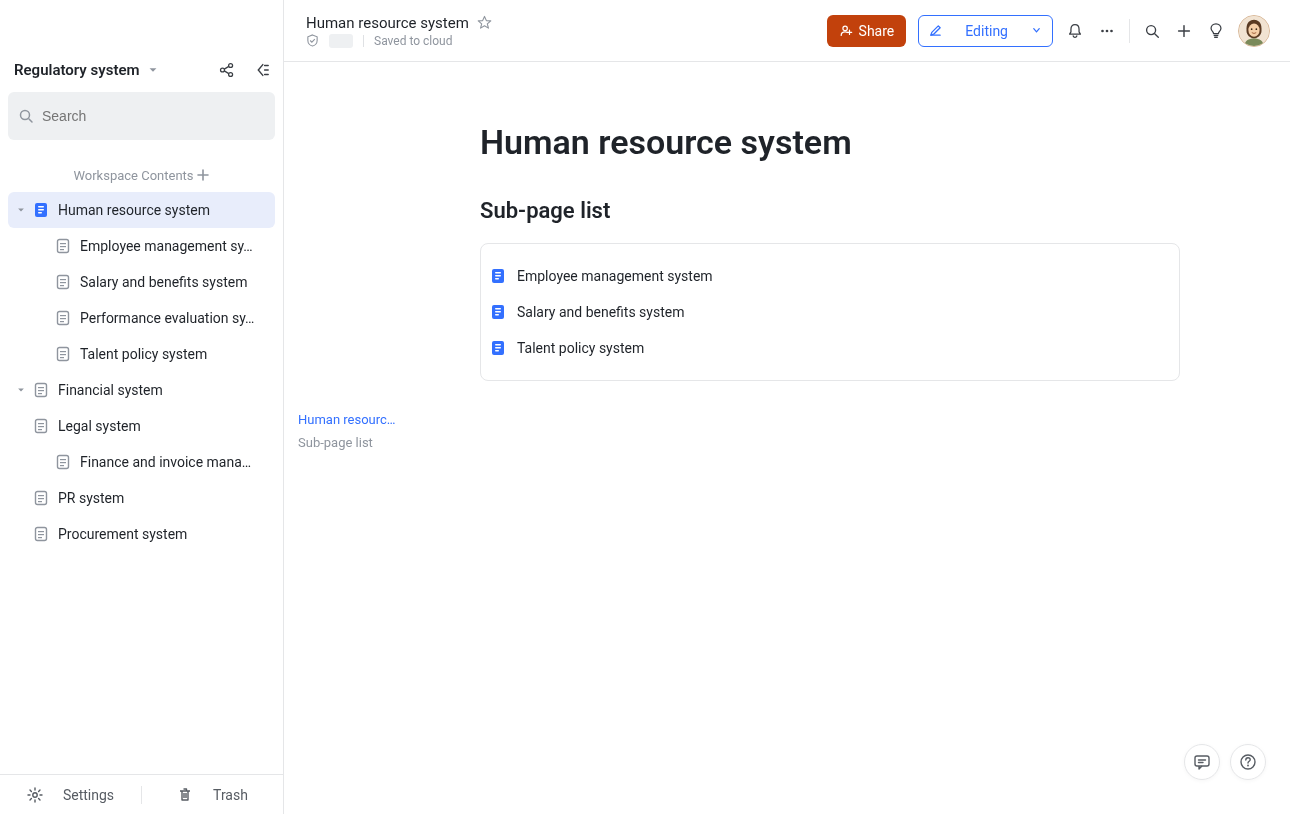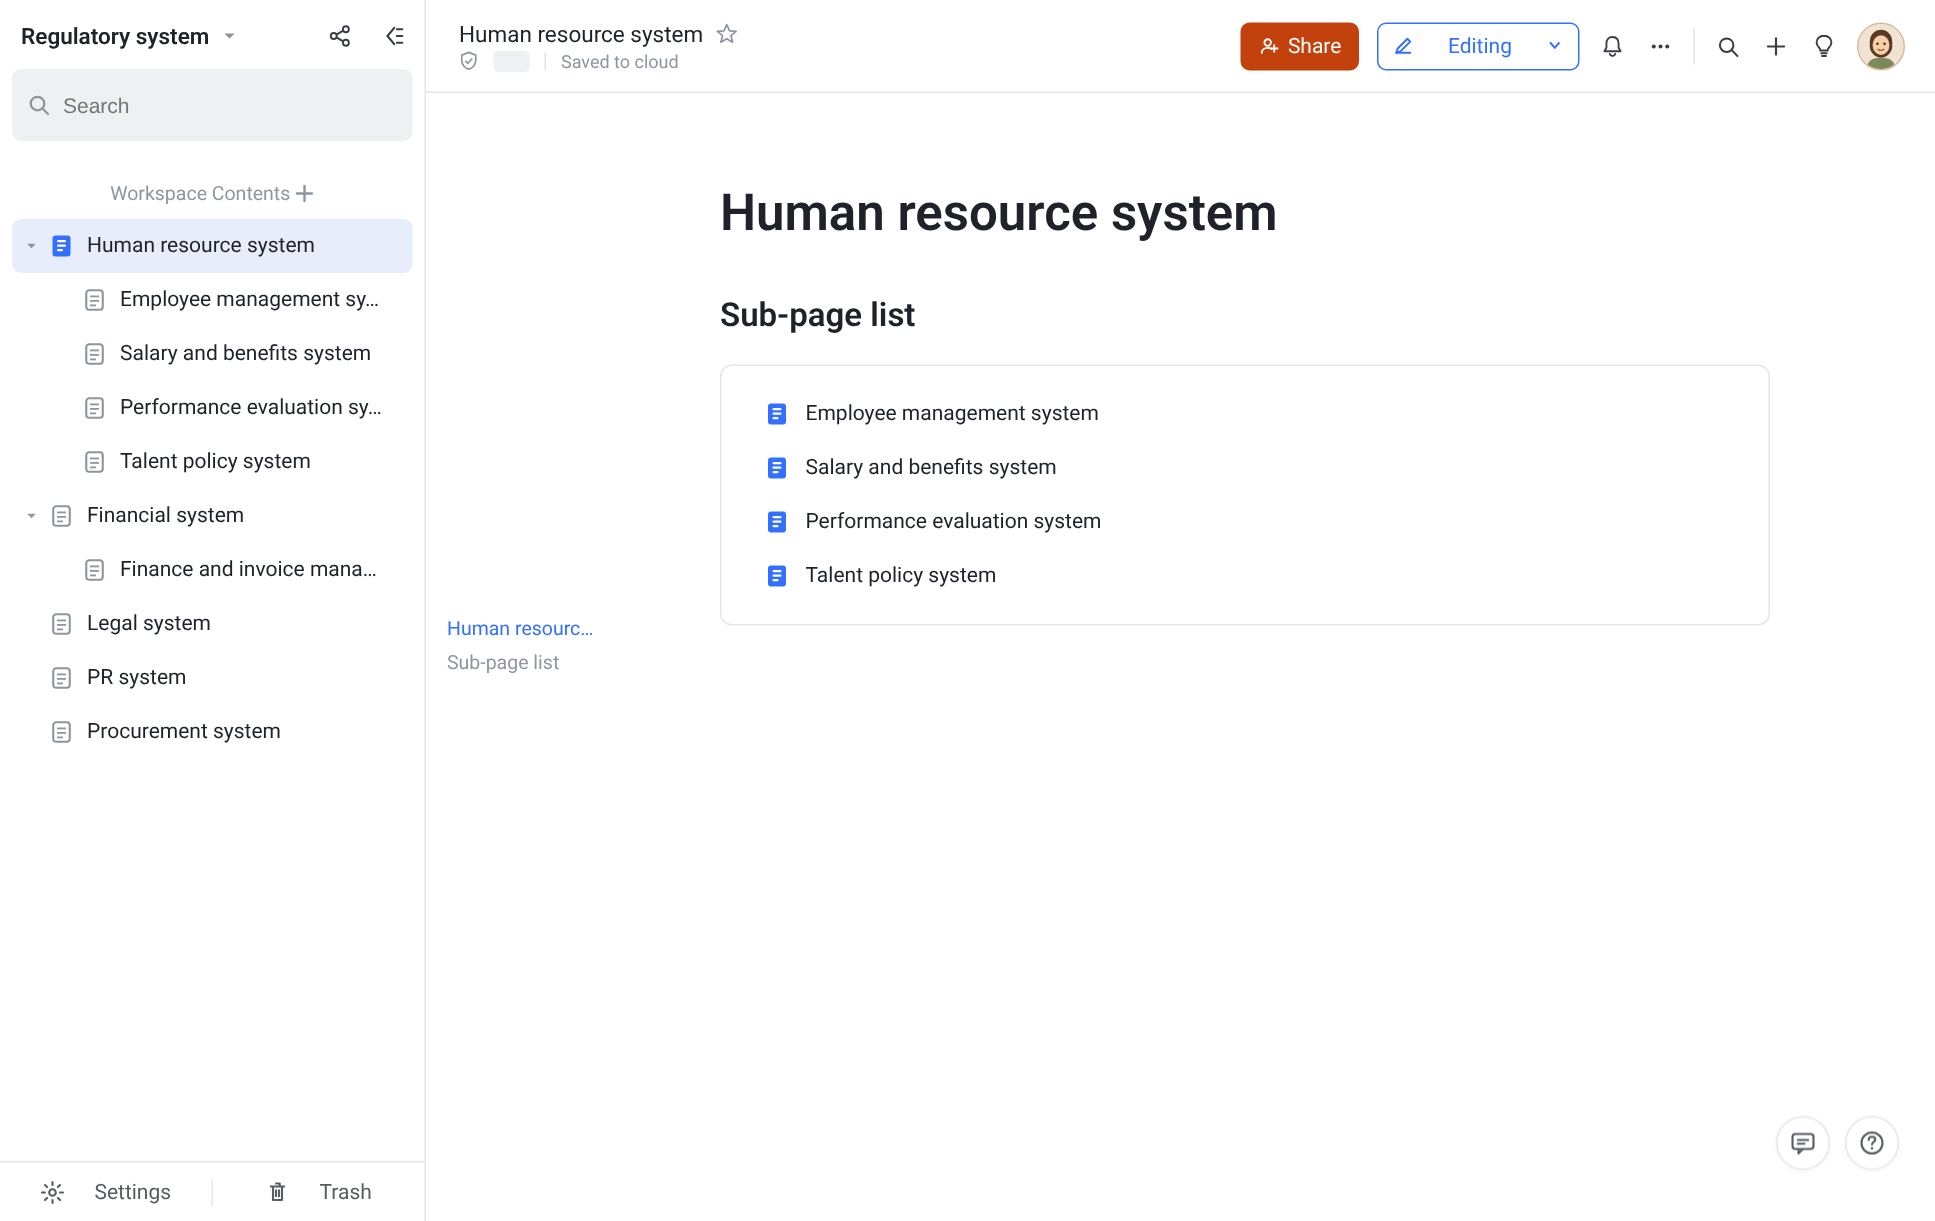--- a/index.html
+++ b/index.html
@@ -1,21 +1,21 @@
 <!DOCTYPE html>
 <html><head>
 <meta charset="utf-8">
 <style>
   * { box-sizing: border-box; margin: 0; padding: 0; }
   html, body { height: 100%; font-family: -apple-system, BlinkMacSystemFont, "Segoe UI", Roboto, sans-serif; color: #1f2329; }
   body { display: flex; background: #fff; }
 
   
   .sidebar { width: 284px; flex: 0 0 284px; border-right: 1px solid #e5e6e8; display: flex; flex-direction: column; background: #fff; }
-  .sidebar-top { padding: 14px 12px 0 14px; display: flex; align-items: center; justify-content: space-between; }
+  .sidebar-top { padding: 14px 12px 0 14px; display: flex; align-items: center; justify-content: space-between; margin-top: 46px; }
   .ws-name-wrap { display: flex; align-items: center; gap: 6px; cursor: pointer; }
   .ws-name { font-weight: 600; font-size: 15px; }
   .chevron { width: 14px; height: 14px; display: inline-flex; align-items: center; justify-content: center; color: #646a73; }
   .sidebar-top-actions { display: flex; gap: 14px; align-items: center; }
   .icon-btn { width: 20px; height: 20px; display: inline-flex; align-items: center; justify-content: center; color: #3b3f45; cursor: pointer; }
   .icon-btn svg { width: 18px; height: 18px; }
 
   .search { margin: 12px 8px 8px 8px; background: #eef0f2; border-radius: 6px; height: 48px; display: flex; align-items: center; padding: 0 10px; gap: 8px; color: #8f959e; }
   .search input { border: none; background: transparent; outline: none; font-size: 14px; flex: 1; color: #1f2329; }
 
@@ -54,21 +54,21 @@
   .avatar { width: 32px; height: 32px; border-radius: 50%; overflow: hidden; background: #f2e7d9; border: 1px solid #d9b99a; display:flex; align-items:center; justify-content:center; }
 
   .content-area { display: flex; flex: 1; min-height: 0; }
   .toc { width: 130px; flex: 0 0 130px; padding: 350px 8px 0 14px; font-size: 13px; }
   .toc-1 { color: #3370ff; white-space: nowrap; overflow: hidden; text-overflow: ellipsis; display: block; cursor: pointer; margin-bottom: 8px; }
   .toc-2 { color: #8f959e; cursor: pointer; }
 
   .doc { flex: 1; padding: 60px 40px 0 66px; }
   .doc h1 { font-size: 34px; font-weight: 600; margin-bottom: 36px; }
   .doc h2 { font-size: 22px; font-weight: 600; margin-bottom: 20px; }
-  .subpage-box { border: 1px solid #e5e6e8; border-radius: 8px; padding: 14px 28px; max-width: 700px; }
+  .subpage-box { border: 1px solid #e5e6e8; border-radius: 8px; padding: 14px 8px; max-width: 700px; }
   .sub-item { display: flex; align-items: center; gap: 10px; height: 36px; font-size: 14px; color: #1f2329; cursor: pointer; }
   .sub-item .si-icon { width: 18px; height: 18px; display: inline-flex; align-items: center; justify-content: center; }
 
   .float-actions { position: fixed; right: 24px; bottom: 34px; display: flex; gap: 10px; }
   .float-btn { width: 36px; height: 36px; border-radius: 50%; border: 1px solid #e5e6e8; background: #fff; display: flex; align-items: center; justify-content: center; color: #575c63; cursor: pointer; box-shadow: 0 1px 4px rgba(0,0,0,0.04); }
 
   
   svg { display: block; }
 </style>
 </head>
@@ -200,37 +200,37 @@
             <path d="M3 4 L7 8 L11 4 Z" fill="#8f959e"></path>
           </svg>
         </span>
         <span class="ti-icon">
           <svg width="16" height="16" viewBox="0 0 16 16">
             <use href="#i-doc-grey"></use>
           </svg>
         </span>
         <span class="ti-label">Financial system</span>
       </div>
+      <div class="tree-item depth0">
+        <span class="ti-caret"></span>
+        <span class="ti-icon">
+          <svg width="16" height="16" viewBox="0 0 16 16">
+            <use href="#i-doc-grey"></use>
+          </svg>
+        </span>
+        <span class="ti-label">Legal system</span>
+      </div>
       <div class="tree-item depth1">
         <span class="ti-caret"></span>
         <span class="ti-icon">
           <svg width="16" height="16" viewBox="0 0 16 16">
             <use href="#i-doc-grey"></use>
           </svg>
         </span>
         <span class="ti-label">Finance and invoice mana…</span>
-      </div>
-      <div class="tree-item depth0">
-        <span class="ti-caret"></span>
-        <span class="ti-icon">
-          <svg width="16" height="16" viewBox="0 0 16 16">
-            <use href="#i-doc-grey"></use>
-          </svg>
-        </span>
-        <span class="ti-label">Legal system</span>
       </div>
       <div class="tree-item depth0">
         <span class="ti-caret"></span>
         <span class="ti-icon">
           <svg width="16" height="16" viewBox="0 0 16 16">
             <use href="#i-doc-grey"></use>
           </svg>
         </span>
         <span class="ti-label">PR system</span>
       </div>
@@ -385,28 +385,20 @@
               </svg>
             </span>
             <span>Salary and benefits system</span>
           </div>
           <div class="sub-item">
             <span class="si-icon">
               <svg width="16" height="16" viewBox="0 0 16 16">
                 <use href="#i-doc-blue"></use>
               </svg>
             </span>
-            <span>Performance evaluation system</span>
-          </div>
-          <div class="sub-item">
-            <span class="si-icon">
-              <svg width="16" height="16" viewBox="0 0 16 16">
-                <use href="#i-doc-blue"></use>
-              </svg>
-            </span>
             <span>Talent policy system</span>
           </div>
         </div>
     </article>
   </div>
 </main>
 
 <div class="float-actions">
   <div class="float-btn">
     <svg width="18" height="18" viewBox="0 0 18 18">

